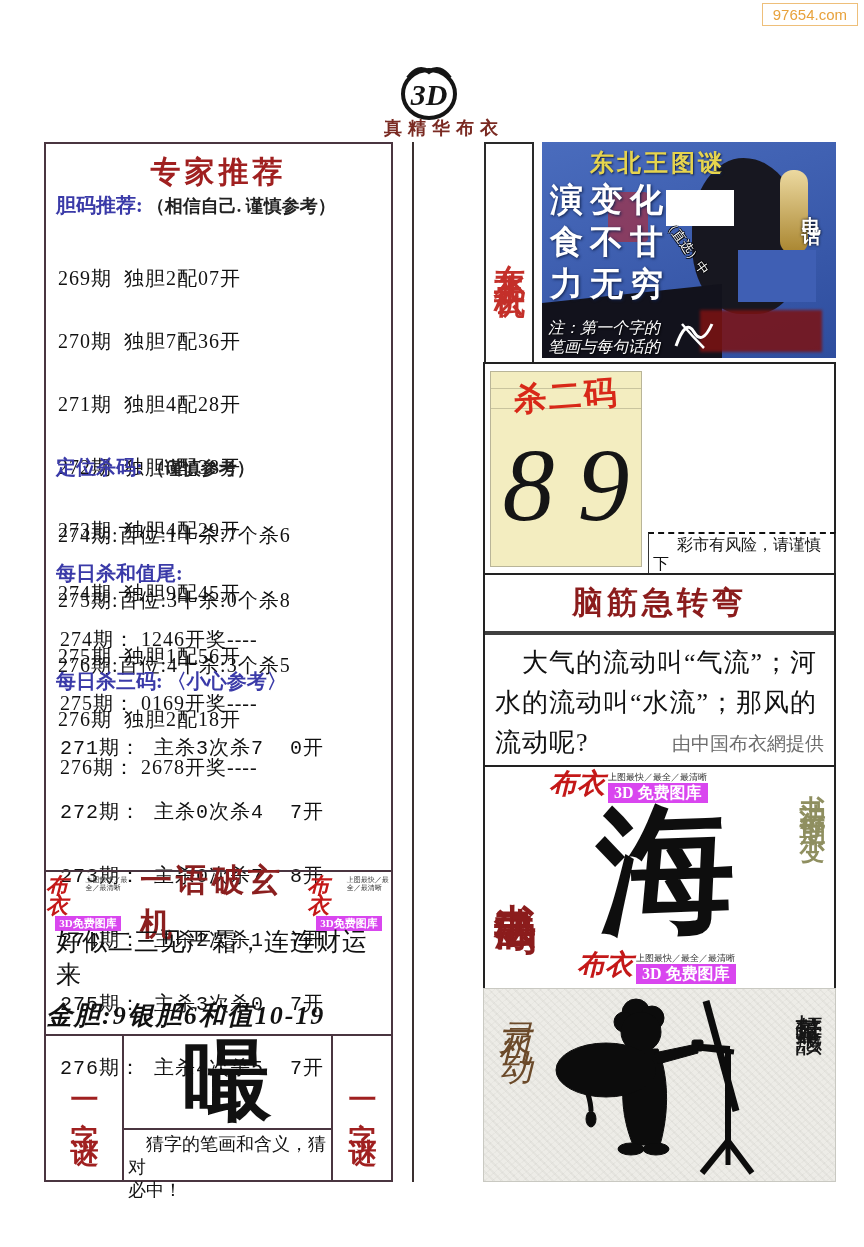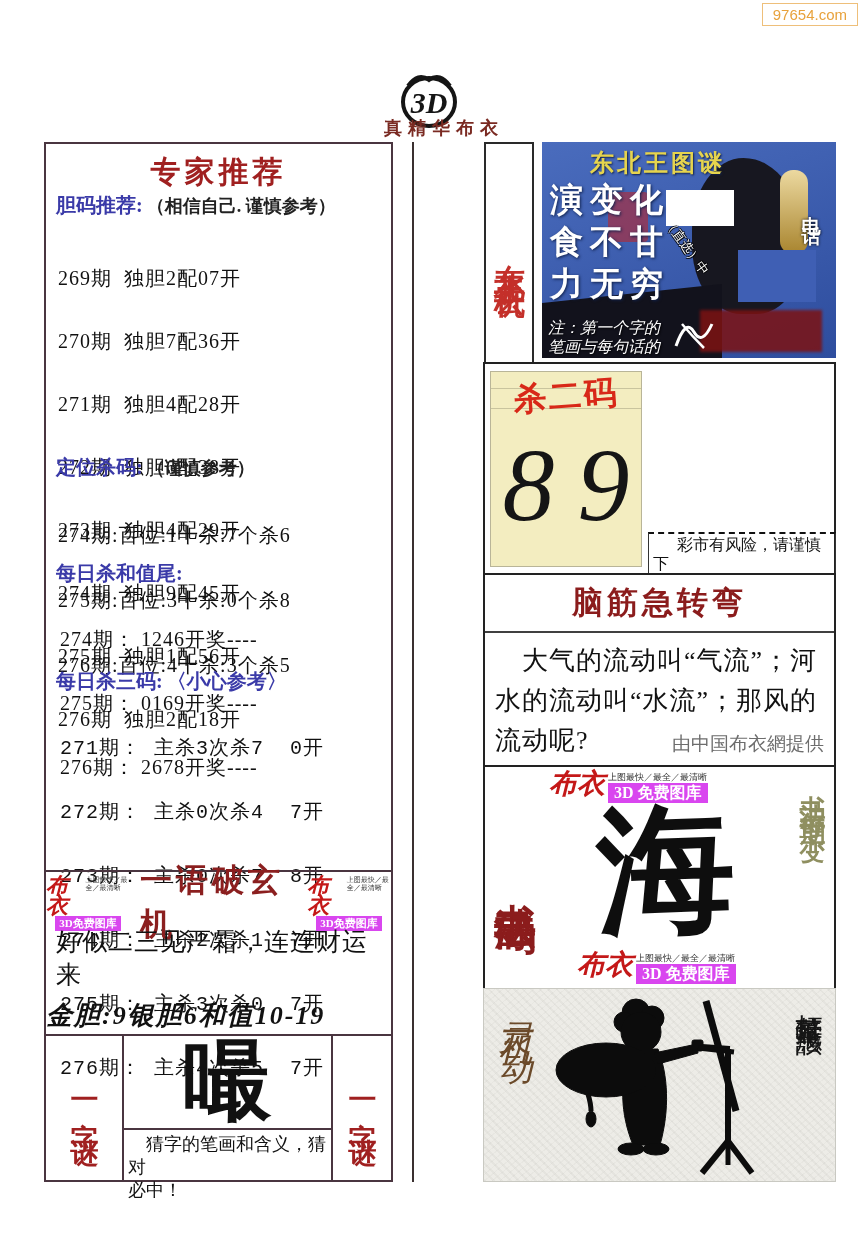--- a/index.html
+++ b/index.html
@@ -6,21 +6,21 @@
   .page{position:relative;width:864px;height:1247px;background:#fff;overflow:hidden;
         font-family:"Liberation Serif","DejaVu Serif",serif;color:#111;}
   .abs{position:absolute;}
 
   
   .watermark{top:3px;right:6px;border:1px solid #eebf7a;color:#e8a23c;
              font-family:"Liberation Sans","DejaVu Sans",sans-serif;
              font-size:15px;padding:2px 10px;background:#fff;}
 
   
-  .logo{left:394px;top:68px;width:70px;height:62px;}
+  .logo{left:394px;top:60px;width:70px;height:62px;}
   .brand{left:384px;top:116px;color:#7a2a22;font-weight:bold;font-size:18px;letter-spacing:6px;}
 
   
   .leftbox{left:44px;top:142px;width:349px;height:1040px;border:2px solid #4a3540;box-sizing:border-box;}
   .spine{left:412px;top:142px;width:2px;height:1040px;background:#3a3030;}
 
   .lb-top{left:0;top:0;width:100%;height:726px;}
   .l-title{left:0;top:8px;width:100%;text-align:center;font-size:30px;font-weight:bold;color:#a02020;letter-spacing:4px;}
   .l-label{font-weight:bold;color:#3a3aa8;font-size:20px;}
   .l-note{color:#222;font-size:18px;font-weight:bold;}
@@ -83,21 +83,21 @@
   .y-title{position:relative;text-align:center;color:#d82818;font-weight:bold;font-size:33px;
            letter-spacing:2px;margin-top:2px;transform:rotate(-4deg);}
   .y-nums{position:relative;display:flex;justify-content:space-around;font-size:104px;font-style:italic;
           line-height:120px;margin-top:6px;color:#151515;}
   .riskbox{left:163px;top:168px;width:188px;height:42px;border:1px solid #333;border-top:2px dashed #111;
            box-sizing:border-box;font-size:16px;line-height:19px;padding:1px 4px;}
   .riskbox .ind{text-indent:1.5em;}
 
   .brain{left:483px;top:573px;width:353px;height:194px;}
   .b-title{height:56px;line-height:56px;text-align:center;font-size:31px;font-weight:bold;color:#8b1c1c;
-           border-bottom:2px solid #404040;letter-spacing:4px;}
+           border-bottom:4px solid #404040;letter-spacing:4px;}
   .b-body{padding:8px 10px 0 10px;font-size:26px;line-height:40px;letter-spacing:1px;}
   .b-src{position:absolute;right:10px;bottom:8px;font-size:19px;color:#6d6d6d;}
 
   .shufa{left:483px;top:765px;width:353px;height:225px;}
   .s-side{position:absolute;left:2px;top:0;height:100%;display:flex;align-items:center;}
   .s-side span{writing-mode:vertical-rl;font-size:42px;font-weight:bold;color:#8b1c1c;letter-spacing:4px;}
   .s-banner{position:absolute;display:flex;align-items:flex-start;gap:3px;}
   .s-banner .buyi-name{font-size:28px;line-height:26px;}
   .s-banner .buyi-small{font-size:9px;width:auto;line-height:10px;margin-top:1px;}
   .s-banner .buyi-badge{font-size:16px;line-height:20px;padding:0 6px;margin-top:1px;}

